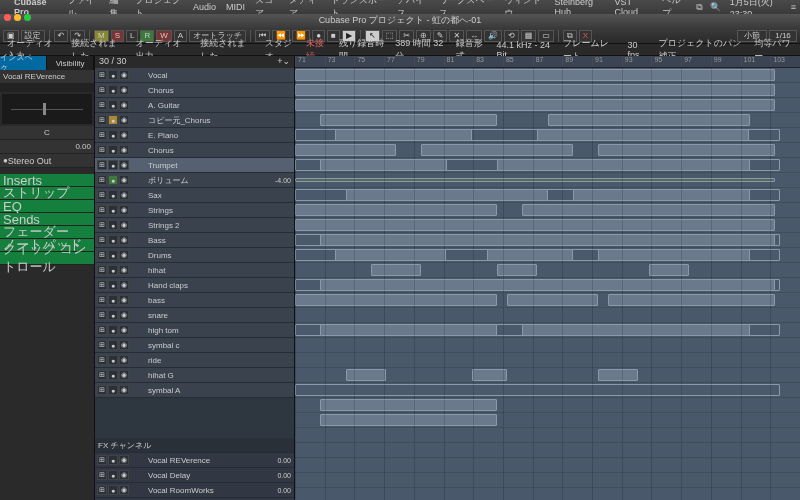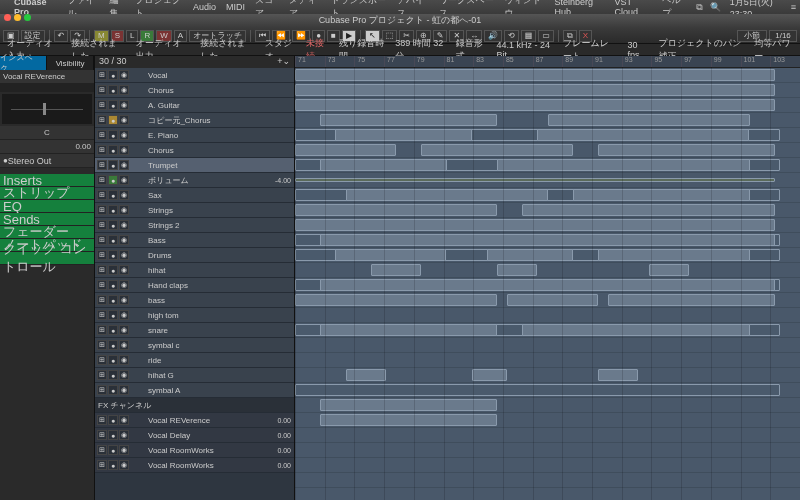--- a/index.html
+++ b/index.html
@@ -306,36 +306,36 @@
               <div class="ti">◉</div>
             </div>
             <div class="name">bass</div>
           </div>
           <div class="track">
             <div class="icons">
               <div class="ti">⊞</div>
               <div class="ti r">●</div>
               <div class="ti">◉</div>
             </div>
+            <div class="name">snare</div>
+          </div>
+          <div class="track">
+            <div class="icons">
+              <div class="ti">⊞</div>
+              <div class="ti r">●</div>
+              <div class="ti">◉</div>
+            </div>
             <div class="name">high tom</div>
           </div>
           <div class="track">
             <div class="icons">
               <div class="ti">⊞</div>
               <div class="ti r">●</div>
               <div class="ti">◉</div>
             </div>
-            <div class="name">snare</div>
-          </div>
-          <div class="track">
-            <div class="icons">
-              <div class="ti">⊞</div>
-              <div class="ti r">●</div>
-              <div class="ti">◉</div>
-            </div>
             <div class="name">symbal c</div>
           </div>
           <div class="track">
             <div class="icons">
               <div class="ti">⊞</div>
               <div class="ti r">●</div>
               <div class="ti">◉</div>
             </div>
             <div class="name">ride</div>
           </div>
@@ -348,21 +348,21 @@
             <div class="name">hihat G</div>
           </div>
           <div class="track">
             <div class="icons">
               <div class="ti">⊞</div>
               <div class="ti r">●</div>
               <div class="ti">◉</div>
             </div>
             <div class="name">symbal A</div>
           </div>
-          <div class="track" style="background: rgb(42, 48, 56);">
+          <div class="track" style="background: rgb(42, 48, 56); margin-top: 40px;">
             <div class="name">FX チャンネル</div>
           </div>
           <div class="track sel fx">
             <div class="icons">
               <div class="ti">⊞</div>
               <div class="ti r">●</div>
               <div class="ti">◉</div>
             </div>
             <div class="name">Vocal REVerence</div>
             <div class="val">0.00</div>

